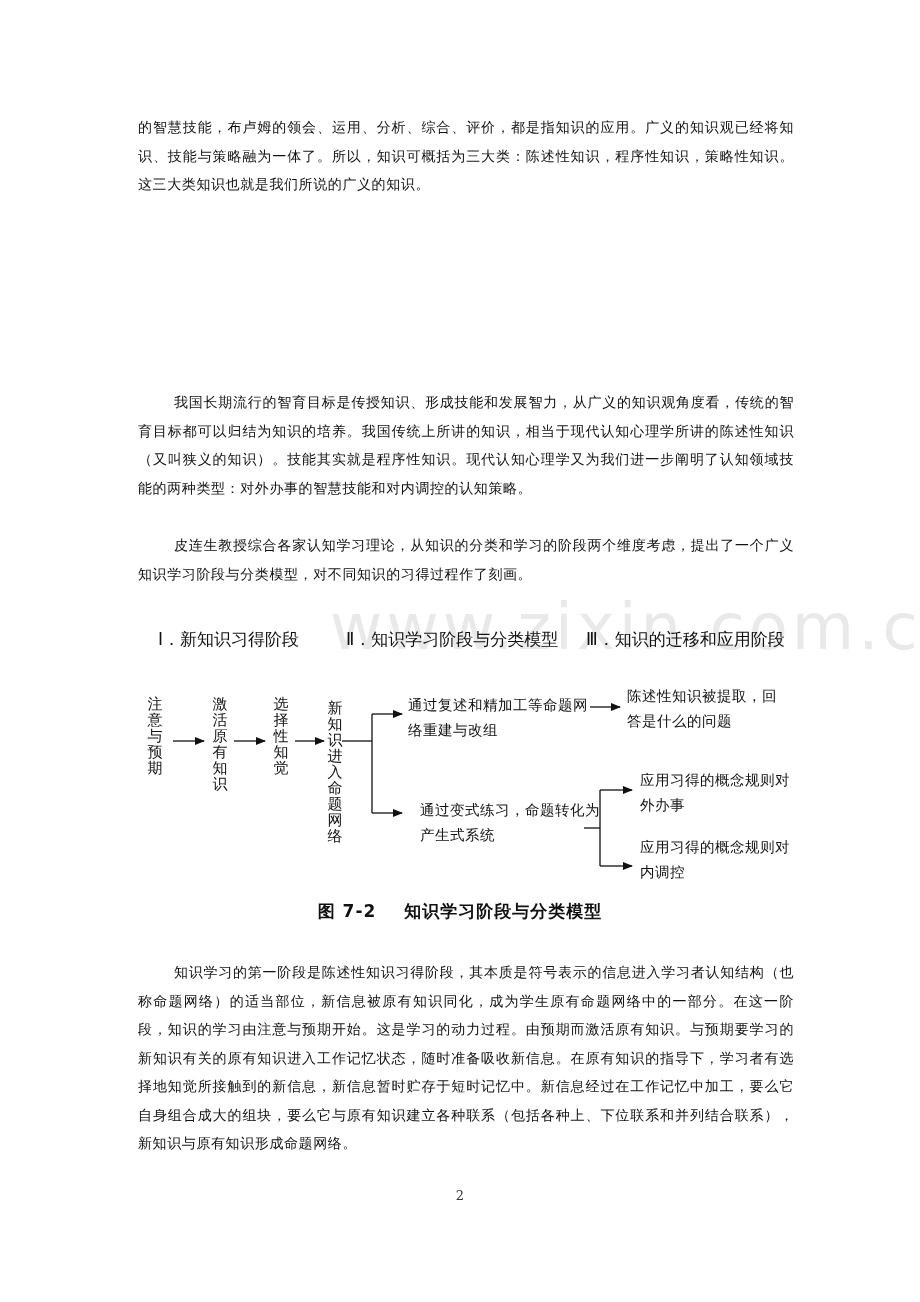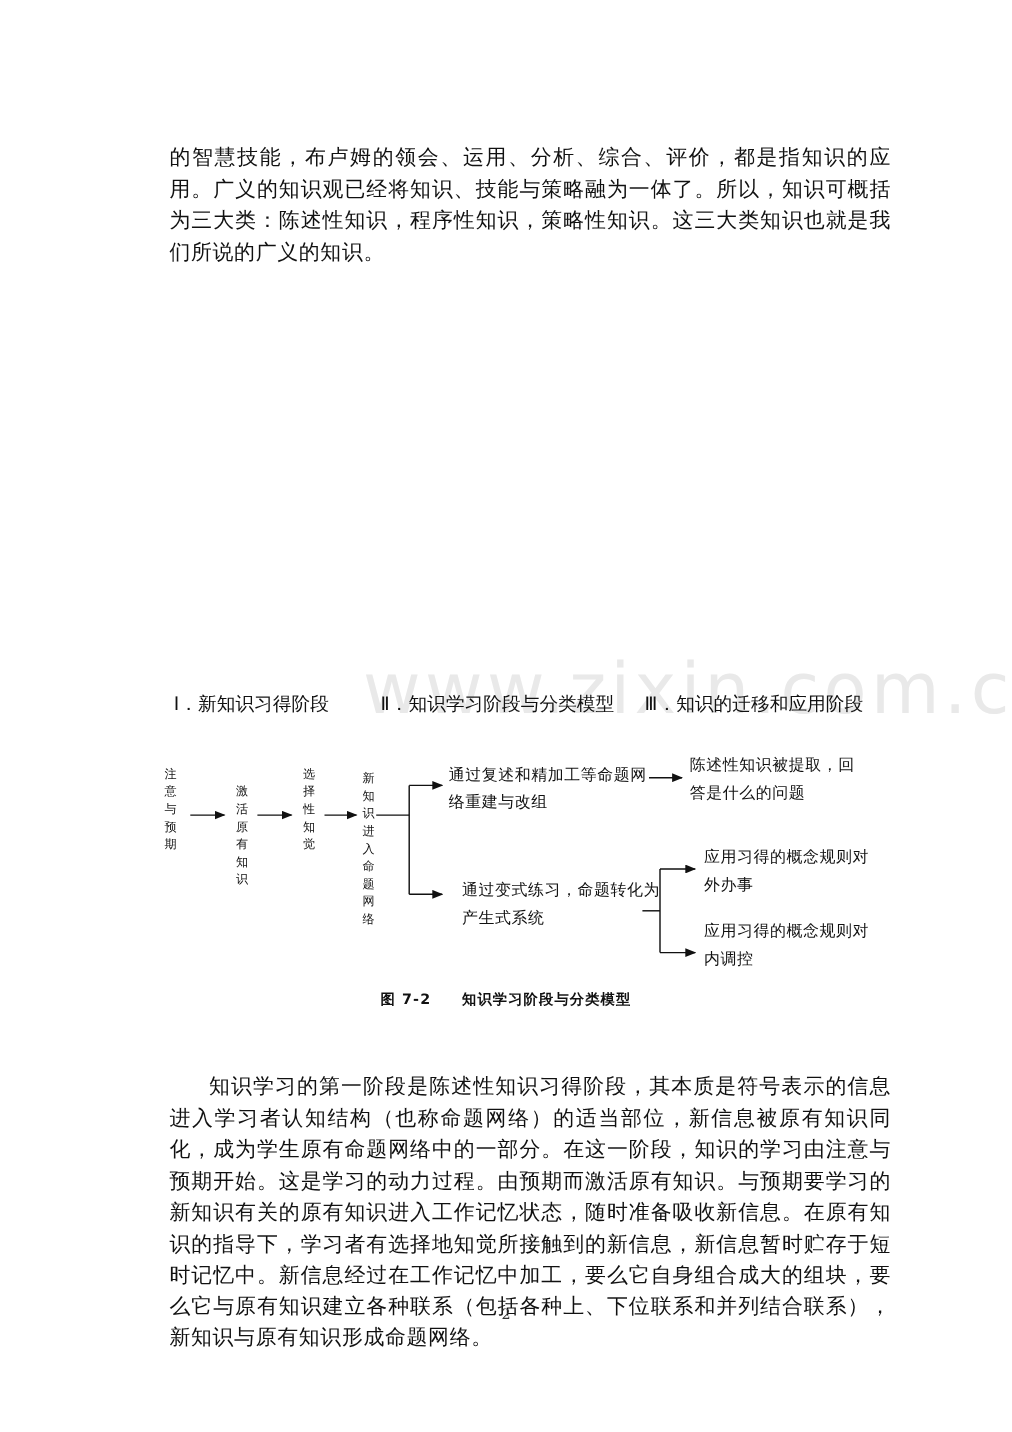--- a/index.html
+++ b/index.html
@@ -1,54 +1,56 @@
 <!DOCTYPE html>
 <html><head>
 <meta charset="utf-8">
 <style>
   html, body { margin:0; padding:0; background:#ffffff; }
   body { width:920px; height:1302px; position:relative; overflow:hidden;
          font-family:"DejaVu Serif","Liberation Serif",serif; color:#111; }
   .page { position:absolute; left:0; top:0; width:920px; height:1302px; }
-  .para { position:absolute; left:138px; width:656px; font-size:19px;
-          line-height:28.5px; letter-spacing:0.6px; margin:16px; text-align:justify; }
+  .para { position:absolute; left:138px; width:656px; font-size:14px;
+          line-height:28.5px; letter-spacing:0.6px; margin:0; text-align:justify; }
   .indent { text-indent:36px; }
   .fig-stage { position:absolute; font-family:"DejaVu Sans","Liberation Sans",sans-serif;
                font-size:17px; color:#111; top:628px; }
   .vtext { position:absolute; font-family:"DejaVu Sans","Liberation Sans",sans-serif;
-           font-size:11px; line-height:16px; width:18px; text-align:center;
+           font-size:15px; line-height:16px; width:18px; text-align:center;
            word-break:break-all; color:#111; }
   .box { position:absolute; font-family:"DejaVu Sans","Liberation Sans",sans-serif;
          font-size:14.5px; line-height:25px; color:#111; letter-spacing:0.5px; }
   svg.lines { position:absolute; left:0; top:0; }
   .caption { position:absolute; top:900px; left:0; width:920px; text-align:center;
              font-family:"DejaVu Sans","Liberation Sans",sans-serif; font-weight:bold;
-             font-size:13px; letter-spacing:1px; }
+             font-size:17px; letter-spacing:1px; }
   .caption .num { margin-right:28px; }
   .pagenum { position:absolute; top:1188px; left:0; width:920px; text-align:center;
              font-size:13px; color:#333; }
   .watermark { position:absolute; top:590px; left:330px; font-family:"DejaVu Sans","Liberation Sans",sans-serif;
                font-size:64px; color:#e9e9e9; letter-spacing:4px; z-index:0; }
 </style>
 </head>
 <body>
 
 <div class="page">
 
   <div class="watermark">www.zixin.com.cn</div>
 
   <p class="para" style="top:113px;">的智慧技能，布卢姆的领会、运用、分析、综合、评价，都是指知识的应用。广义的知识观已经将知识、技能与策略融为一体了。所以，知识可概括为三大类：陈述性知识，程序性知识，策略性知识。这三大类知识也就是我们所说的广义的知识。</p>
+  <p class="para indent" style="top:388px;">我国长期流行的智育目标是传授知识、形成技能和发展智力，从广义的知识观角度看，传统的智育目标都可以归结为知识的培养。我国传统上所讲的知识，相当于现代认知心理学所讲的陈述性知识（又叫狭义的知识）。技能其实就是程序性知识。现代认知心理学又为我们进一步阐明了认知领域技能的两种类型：对外办事的智慧技能和对内调控的认知策略。</p>
+  <p class="para indent" style="top:531px;">皮连生教授综合各家认知学习理论，从知识的分类和学习的阶段两个维度考虑，提出了一个广义知识学习阶段与分类模型，对不同知识的习得过程作了刻画。</p>
 
   <div>
     <div class="fig-stage" style="left:158px;">Ⅰ．新知识习得阶段</div>
     <div class="fig-stage" style="left:346px;">Ⅱ．知识学习阶段与分类模型</div>
     <div class="fig-stage" style="left:586px;">Ⅲ．知识的迁移和应用阶段</div>
 
     <div class="vtext" style="left:146px; top:696px;">注意与预期</div>
-    <div class="vtext" style="left:211px; top:712px;">激活原有知识</div>
+    <div class="vtext" style="left:211px; top:696px;">激活原有知识</div>
     <div class="vtext" style="left:272px; top:696px;">选择性知觉</div>
     <div class="vtext" style="left:326px; top:700px;">新知识进入命题网络</div>
 
     <div class="box" style="left:408px; top:693px; width:180px;">通过复述和精加工等命题网络重建与改组</div>
     <div class="box" style="left:627px; top:684px; width:160px;">陈述性知识被提取，回答是什么的问题</div>
     <div class="box" style="left:420px; top:798px; width:180px;">通过变式练习，命题转化为产生式系统</div>
     <div class="box" style="left:640px; top:768px; width:150px;">应用习得的概念规则对外办事</div>
     <div class="box" style="left:640px; top:835px; width:150px;">应用习得的概念规则对内调控</div>
 
     <svg class="lines" width="920" height="900">

